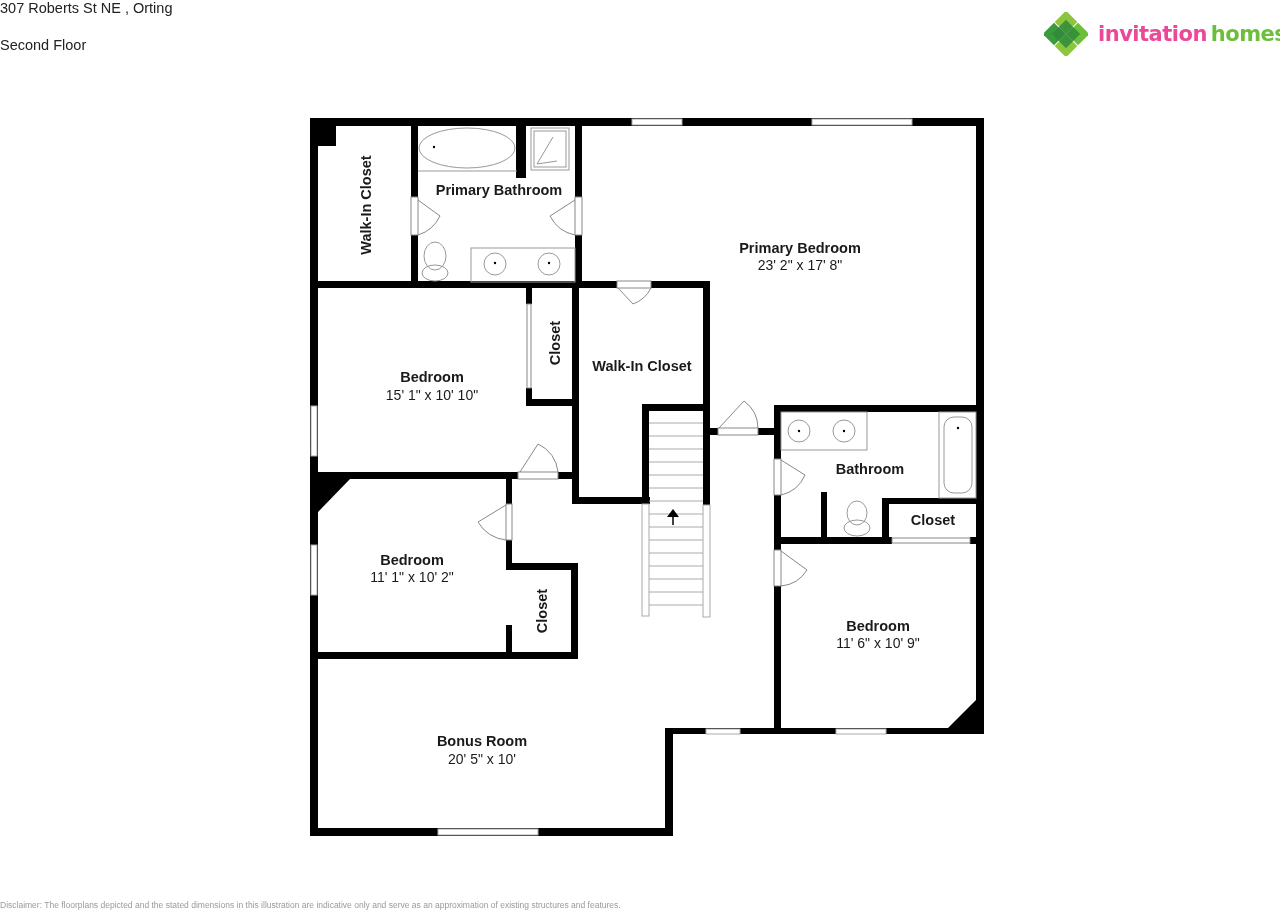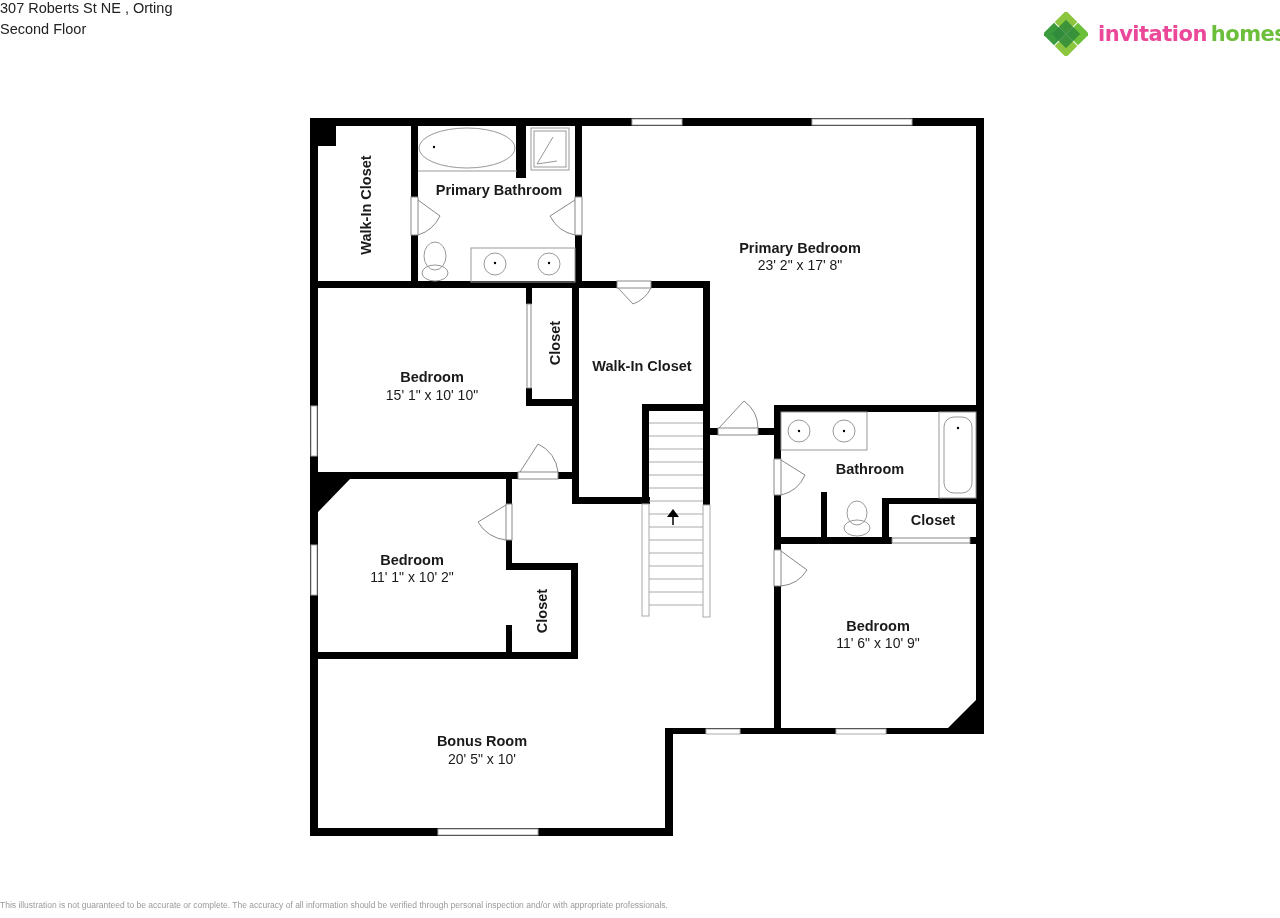--- a/index.html
+++ b/index.html
@@ -1,18 +1,18 @@
 <!DOCTYPE html>
 <html><head>
   <meta charset="utf-8">
   <style>
     html, body { margin: 0; padding: 0; background: #ffffff; }
     body { width: 1280px; height: 918px; position: relative; overflow: hidden; font-family: "Liberation Sans", sans-serif; }
     .header-address { position: absolute; left: 0; top: -1px; font-size: 14.5px; color: #222; line-height: 18px; }
-    .header-floor { position: absolute; left: 0; top: 20px; font-size: 14.5px; color: #222; line-height: 18px; }
+    .header-floor { position: absolute; left: 0; top: 36px; font-size: 14.5px; color: #222; line-height: 18px; }
     .logo { position: absolute; left: 1044px; top: 12px; display: flex; align-items: center; }
     .logo-text { font-family: "DejaVu Sans", sans-serif; font-size: 21px; font-weight: bold; letter-spacing: -0.5px; margin-left: 10px; }
     .logo-text .w1 { color: #ec4899; }
     .logo-text .w2 { color: #6bbf3a; margin-left: 4px; }
     .disclaimer { position: absolute; left: 0; top: 897px; font-size: 8.5px; color: #9a9a9a; line-height: 17px; white-space: nowrap; }
     svg.plan { position: absolute; left: 0; top: 0; }
     .room-name { font-family: "Liberation Sans", sans-serif; font-weight: bold; font-size: 14.5px; fill: #1a1a1a; }
     .room-dim { font-family: "Liberation Sans", sans-serif; font-size: 14px; fill: #1a1a1a; }
   </style>
 </head>
@@ -192,14 +192,15 @@
   <text class="room-name" x="412" y="565" text-anchor="middle">Bedroom</text>
   <text class="room-dim" x="412" y="582" text-anchor="middle">11' 1" x 10' 2"</text>
   <text class="room-name" transform="translate(547 611) rotate(-90)" text-anchor="middle">Closet</text>
   <text class="room-name" x="878" y="631" text-anchor="middle">Bedroom</text>
   <text class="room-dim" x="878" y="648" text-anchor="middle">11' 6" x 10' 9"</text>
   <text class="room-name" x="482" y="746" text-anchor="middle">Bonus Room</text>
   <text class="room-dim" x="482" y="764" text-anchor="middle">20' 5" x 10'</text>
 </svg>
 
 <div class="disclaimer">
+  <div>Disclaimer: The floorplans depicted and the stated dimensions in this illustration are indicative only and serve as an approximation of existing structures and features.</div>
   <div>This illustration is not guaranteed to be accurate or complete. The accuracy of all information should be verified through personal inspection and/or with appropriate professionals.</div>
 </div>
 
 </body></html>

